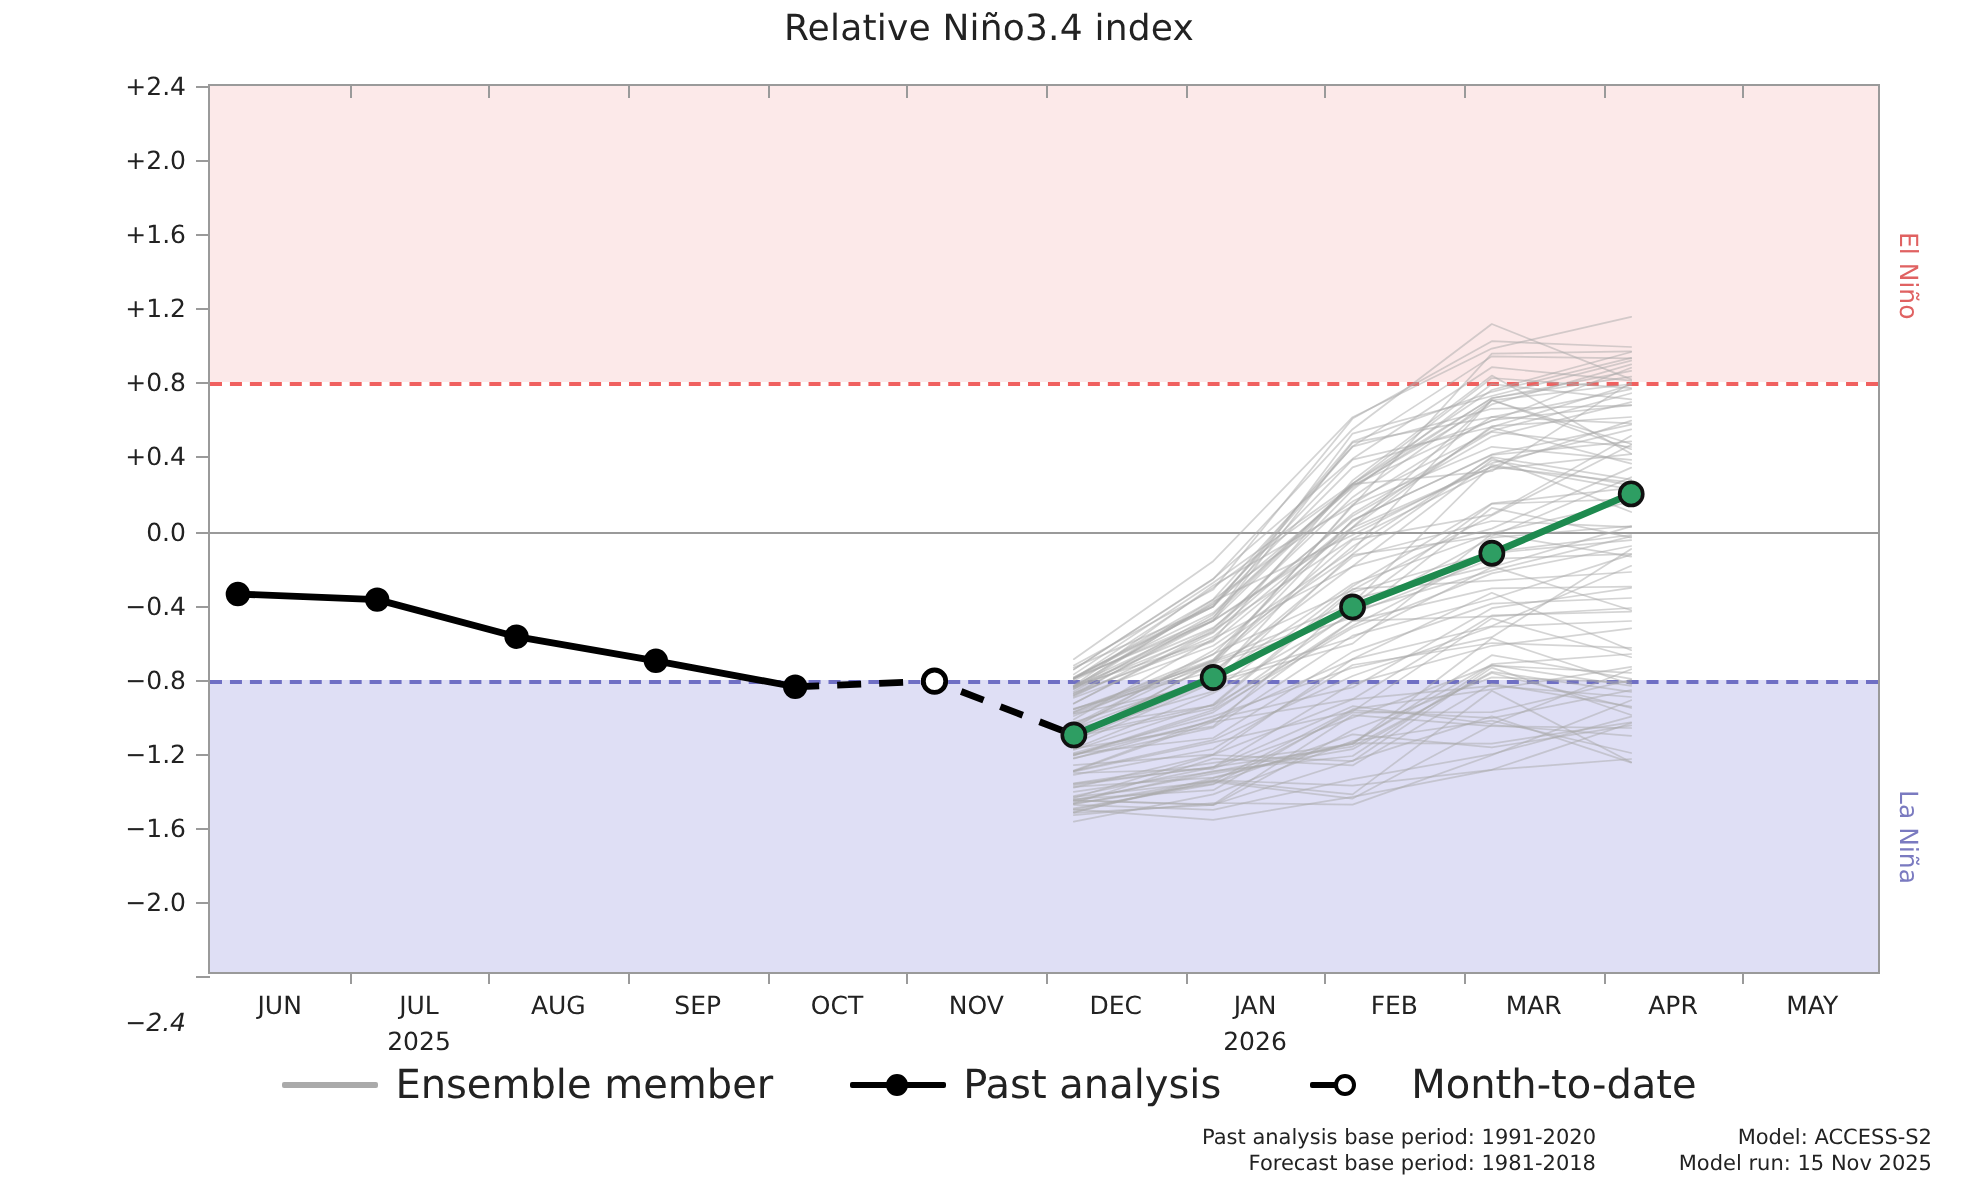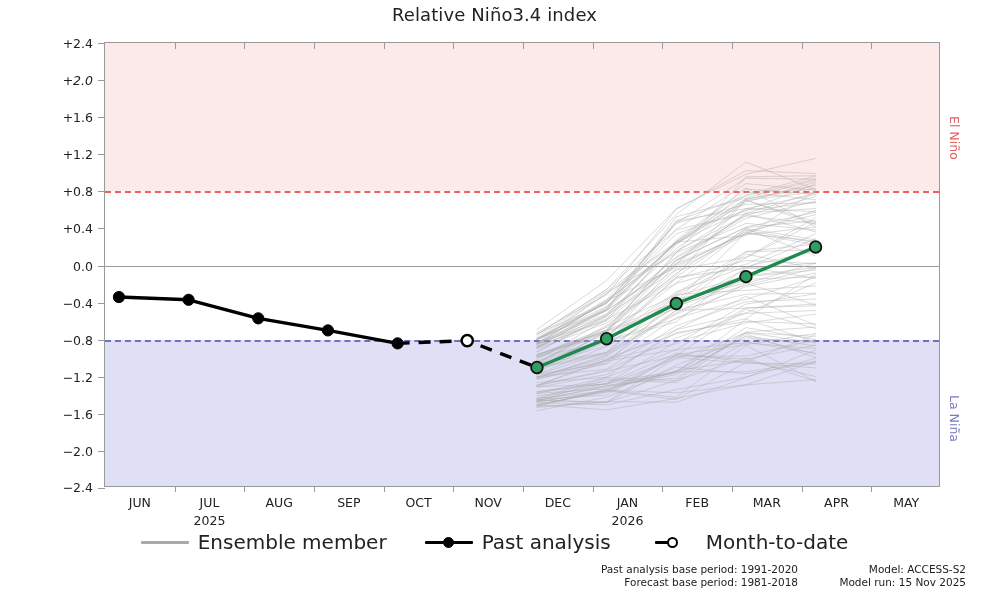--- a/index.html
+++ b/index.html
@@ -94,21 +94,21 @@
     <div id="elnino-band"></div>
     <div id="lanina-band"></div>
     <div id="zero-line"></div>
     <div class="thresh" id="elnino-threshold"></div>
     <div class="thresh" id="lanina-threshold"></div>
 
     <div id="y-ticks">
         <div class="ytick" style="top: 0px;"></div>
         <div class="ytick-lab" style="top: 0px;">+2.4</div>
         <div class="ytick" style="top: 37.0833px;"></div>
-        <div class="ytick-lab" style="top: 37.0833px; font-style: italic;">+2.0</div>
+        <div class="ytick-lab" style="top: 37.0833px;">+2.0</div>
         <div class="ytick" style="top: 74.1667px;"></div>
         <div class="ytick-lab" style="top: 74.1667px;">+1.6</div>
         <div class="ytick" style="top: 111.25px;"></div>
         <div class="ytick-lab" style="top: 111.25px;">+1.2</div>
         <div class="ytick" style="top: 148.333px;"></div>
         <div class="ytick-lab" style="top: 148.333px;">+0.8</div>
         <div class="ytick" style="top: 185.417px;"></div>
         <div class="ytick-lab" style="top: 185.417px;">+0.4</div>
         <div class="ytick" style="top: 222.5px;"></div>
         <div class="ytick-lab" style="top: 222.5px;">0.0</div>
@@ -116,21 +116,21 @@
         <div class="ytick-lab" style="top: 259.583px;">−0.4</div>
         <div class="ytick" style="top: 296.667px;"></div>
         <div class="ytick-lab" style="top: 296.667px;">−0.8</div>
         <div class="ytick" style="top: 333.75px;"></div>
         <div class="ytick-lab" style="top: 333.75px;">−1.2</div>
         <div class="ytick" style="top: 370.833px;"></div>
         <div class="ytick-lab" style="top: 370.833px;">−1.6</div>
         <div class="ytick" style="top: 407.917px;"></div>
         <div class="ytick-lab" style="top: 407.917px;">−2.0</div>
         <div class="ytick" style="top: 445px;"></div>
-        <div class="ytick-lab" style="top: 444px;">−2.4</div>
+        <div class="ytick-lab" style="top: 468px; font-style: italic;">−2.4</div>
       </div>
     <div id="x-ticks">
         <div class="xtick" style="left: 69.6667px;"></div>
         <div class="xtick-top" style="left: 69.6667px;"></div>
         <div class="xtick" style="left: 139.333px;"></div>
         <div class="xtick-top" style="left: 139.333px;"></div>
         <div class="xtick" style="left: 209px;"></div>
         <div class="xtick-top" style="left: 209px;"></div>
         <div class="xtick" style="left: 278.667px;"></div>
         <div class="xtick-top" style="left: 278.667px;"></div>

